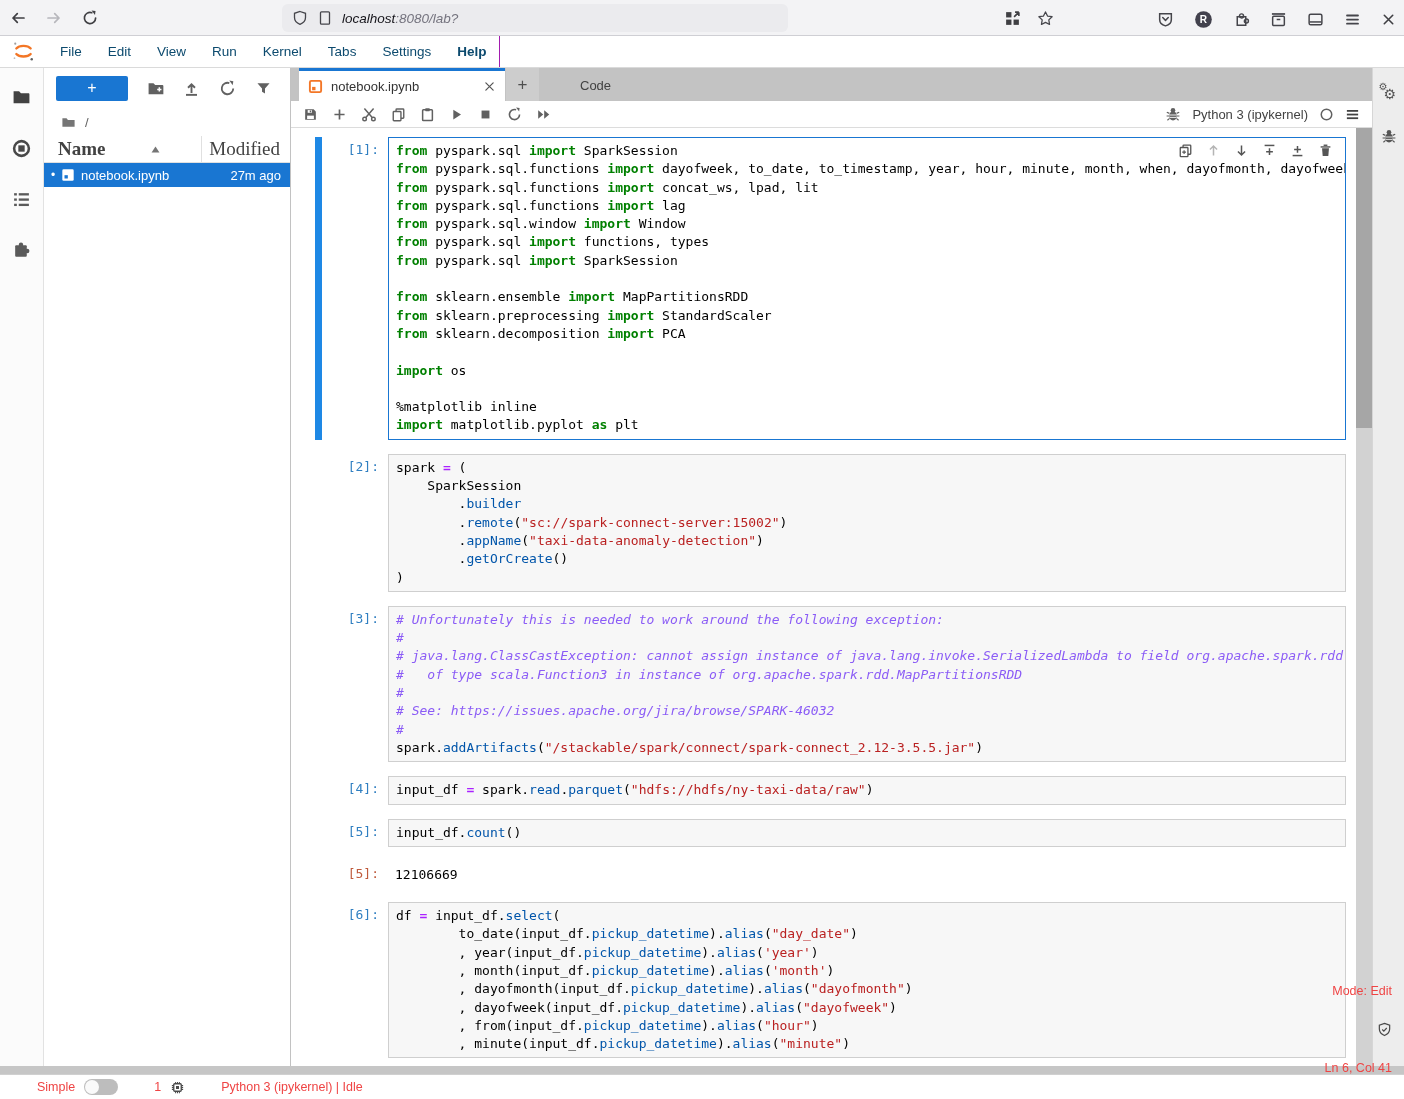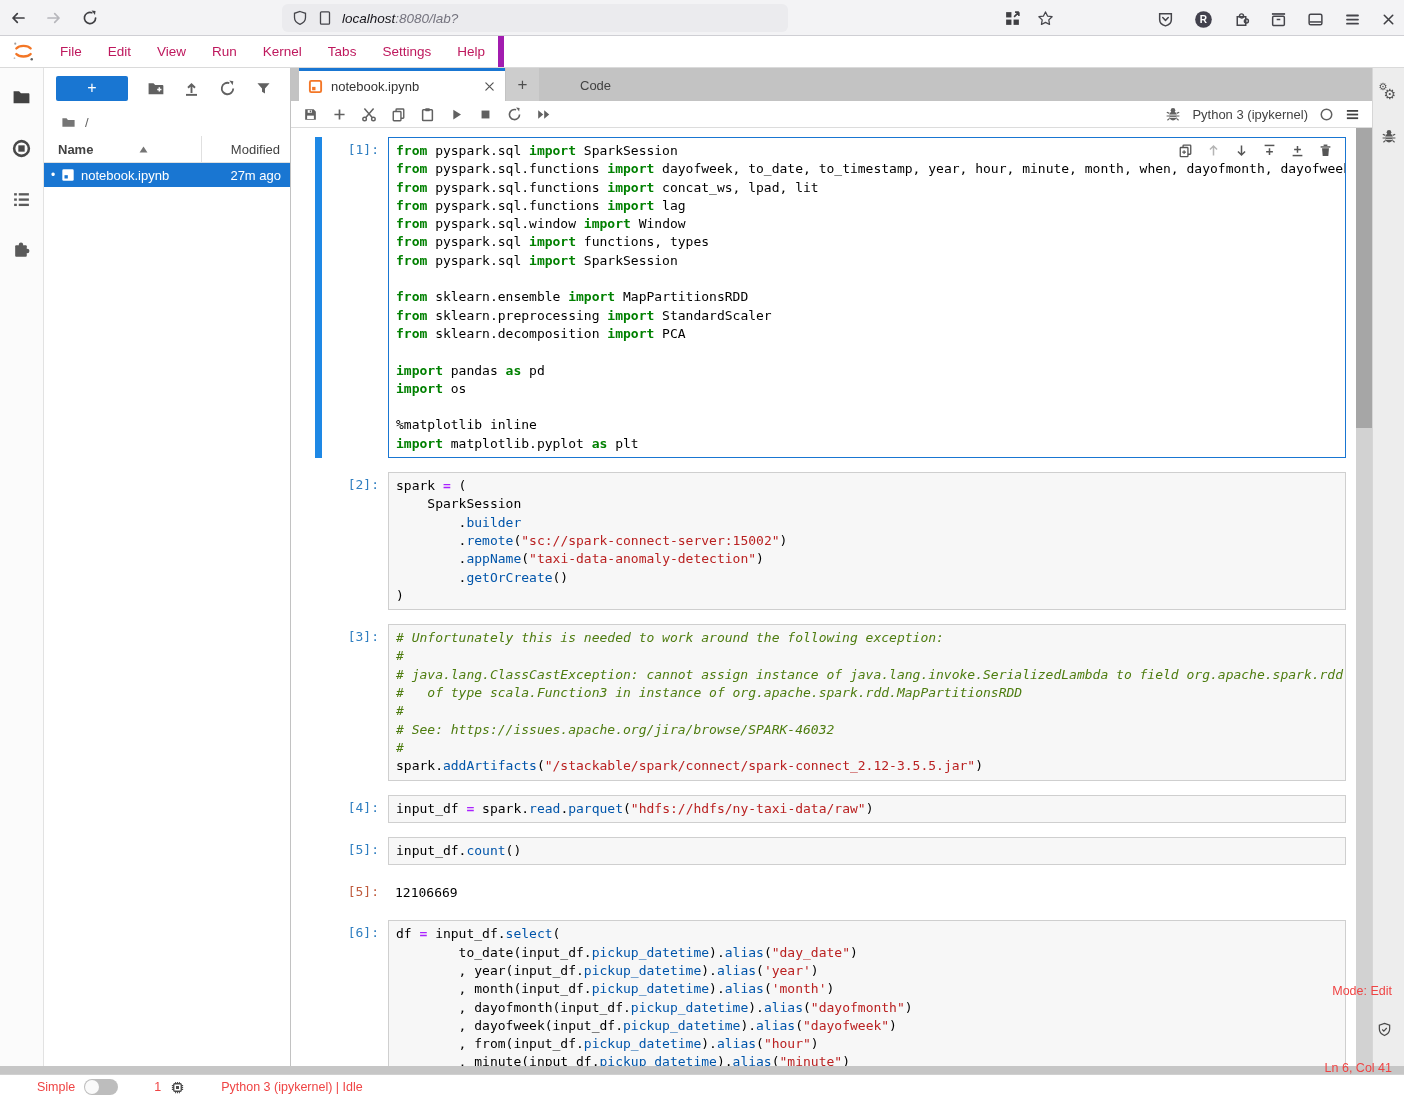--- a/index.html
+++ b/index.html
@@ -13,34 +13,34 @@
   .urlbar { position:absolute; top:4px; left:282px; width:506px; height:28px; background:#ebebee; border-radius:6px; display:flex; align-items:center; padding:0 10px; gap:9px; }
   .urltext { font-size:13.5px; color:#15141a; white-space:pre;font-style:italic; }
   .urltext .dim { color:#74737e; }
   .bgrp1 { position:absolute; top:10px; left:1004px; display:flex; gap:16px; align-items:center; }
   .bgrp2 { position:absolute; top:10px; right:8px; display:flex; gap:20px; align-items:center; }
   .bicon { cursor:default; }
 
   
   .menubar { position:absolute; top:36px; left:0; width:1404px; height:32px; background:#ffffff; border-bottom:1px solid #dadada; display:flex; align-items:center; }
   .jlogo { margin:0 12px 0 12px; }
-  .menu-item { font-size:13.5px; color:#be185d; padding:0 13px; line-height:31px; }
-  .menu-item.last { border-right:6px solid #a21caf; }
+  .menu-item { font-size:13.5px; color:#0c4a6e; padding:0 13px; line-height:31px; }
+  .menu-item.last { border-right:1px solid #a21caf;font-weight:bold; }
 
   
   .main { position:absolute; top:68px; left:0; width:1404px; height:998px; display:flex; }
 
   .activity { width:44px; background:#fbfbfb; border-right:1px solid #e2e2e2; display:flex; flex-direction:column; align-items:center; padding-top:20px; }
   .activity .aicon { margin-bottom:32px; }
 
   .filebrowser { width:246px; background:#fff; display:flex; flex-direction:column; }
   .fb-toolbar { height:40px; display:flex; align-items:center; padding:0 12px; gap:19px; }
   .new-launcher { width:72px; height:25px; background:#1976d2; border-radius:2px; color:#fff; font-size:16px; display:flex; align-items:center; justify-content:center; line-height:1; }
   .fb-crumbs { height:28px; display:flex; align-items:center; padding:0 17px; gap:9px; font-size:13px; color:#616161; }
-  .fb-headers { height:27px; display:flex; align-items:center; border-bottom:1px solid #e0e0e0; font-size:13px; color:#424242; }
+  .fb-headers { height:27px; display:flex; align-items:center; border-bottom:1px solid #e0e0e0; font-size:19px; color:#424242;font-family:Liberation Serif, serif; }
   .fb-h-name { flex:1; padding-left:14px; font-weight:bold; display:flex; align-items:center; border-right:1px solid #e0e0e0; height:100%; }
   .fb-h-name svg { margin-left:46px; }
   .fb-h-mod { width:88px; text-align:right; padding-right:10px; color:#424242; }
   .fb-row { height:24px; background:#1976d2; color:#fff; display:flex; align-items:center; font-size:13px; padding-left:7px; }
   .fb-dot { width:10px; font-size:12px; }
   .fb-row .fname { margin-left:6px; flex:1; }
   .fb-row .fmod { width:70px; text-align:right; padding-right:9px; }
 
   .splitter { width:1px; background:#c2c2c2; }
 
@@ -66,21 +66,21 @@
   .prompt { width:66px; flex:none; text-align:right; padding:5px 9px 0 0;
             font-family:"DejaVu Sans Mono", monospace; font-size:13px; color:#307fc1; }
   .cell.out .prompt { color:#bf5b3d; }
   .editor { flex:1; min-width:0; margin-right:10px; border:1px solid #cfcfcf; background:#f7f7f7; padding:4px 0 4px 7px; overflow:hidden; position:relative; }
   .cell.active .editor { background:#fff; border:1px solid #1976d2; }
   .cell.out .editor { border:none; background:transparent; padding-top:5px; }
   .cm-line { font-family:"DejaVu Sans Mono", monospace; font-size:13px; line-height:18.3px; height:18.3px; white-space:pre; color:#000; }
   .tk-k { color:#008000; font-weight:bold; }
   .tk-p { color:#000; }
   .tk-s { color:#ba2121; }
-  .tk-c { color:#4d7c0f; font-style:italic; }
+  .tk-c { color:#8b5cf6; font-style:italic; }
   .tk-o { color:#aa22ff; font-weight:bold; }
   .tk-m { color:#0055aa; }
 
   .celltb { position:absolute; top:4px; right:10px; display:flex; gap:13px; align-items:center; background:#fff; padding:1px 2px; }
 
   .rightbar { width:32px; background:#ededed; border-left:1px solid #d6d6d6; display:flex; flex-direction:column; align-items:center; padding-top:16px; gap:26px; }
   .gear2 { color:#555; font-size:14px; line-height:1; position:relative; width:20px; height:18px; }
   .gear2 .g1 { position:absolute; left:0; top:-2px; font-size:10px; }
   .gear2 .g2 { position:absolute; left:5px; top:3px; font-size:14px; }
 
@@ -431,21 +431,20 @@
               <div class="cm-line"><span class="tk-k">from</span><span class="tk-p"> pyspark.sql.functions </span><span class="tk-k">import</span><span class="tk-p"> concat_ws, lpad, lit</span></div>
               <div class="cm-line"><span class="tk-k">from</span><span class="tk-p"> pyspark.sql.functions </span><span class="tk-k">import</span><span class="tk-p"> lag</span></div>
               <div class="cm-line"><span class="tk-k">from</span><span class="tk-p"> pyspark.sql.window </span><span class="tk-k">import</span><span class="tk-p"> Window</span></div>
               <div class="cm-line"><span class="tk-k">from</span><span class="tk-p"> pyspark.sql </span><span class="tk-k">import</span><span class="tk-p"> functions, types</span></div>
               <div class="cm-line"><span class="tk-k">from</span><span class="tk-p"> pyspark.sql </span><span class="tk-k">import</span><span class="tk-p"> SparkSession</span></div>
               <div class="cm-line"></div>
               <div class="cm-line"><span class="tk-k">from</span><span class="tk-p"> sklearn.ensemble </span><span class="tk-k">import</span><span class="tk-p"> MapPartitionsRDD</span></div>
               <div class="cm-line"><span class="tk-k">from</span><span class="tk-p"> sklearn.preprocessing </span><span class="tk-k">import</span><span class="tk-p"> StandardScaler</span></div>
               <div class="cm-line"><span class="tk-k">from</span><span class="tk-p"> sklearn.decomposition </span><span class="tk-k">import</span><span class="tk-p"> PCA</span></div>
               <div class="cm-line"></div>
-              <div class="cm-line"><span class="tk-k">import</span><span class="tk-p"> pandas </span><span class="tk-k">as</span><span class="tk-p"> pd</span></div>
               <div class="cm-line"><span class="tk-k">import</span><span class="tk-p"> os</span></div>
               <div class="cm-line"></div>
               <div class="cm-line"><span class="tk-p">%matplotlib inline</span></div>
               <div class="cm-line"><span class="tk-k">import</span><span class="tk-p"> matplotlib.pyplot </span><span class="tk-k">as</span><span class="tk-p"> plt</span></div>
   <span class="celltb">
     <span>
       <svg width="15" height="15" viewBox="0 0 16 16">
                     <rect x="5.4" y="2.2" width="8.2" height="9.8" rx="0.8" fill="none" stroke="#555" stroke-width="1.4"></rect>
                     <rect x="2.4" y="4.8" width="8.2" height="9.8" rx="0.8" fill="#fff" stroke="#555" stroke-width="1.4"></rect>
                     <path d="M6.5 9.7h-4M6.5 9.7h0M4.5 7.7v4" stroke="#555" stroke-width="1.2" transform="translate(2 0)"></path>

